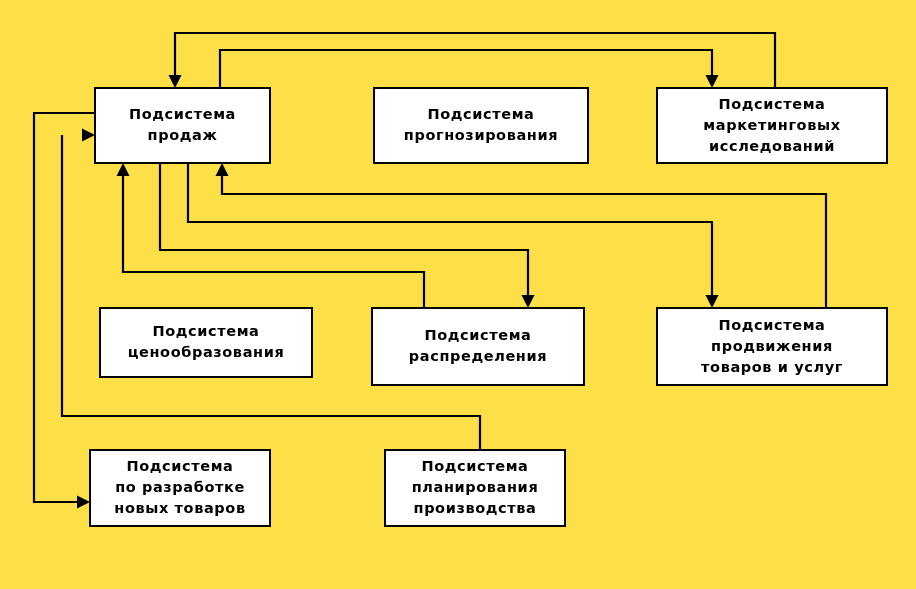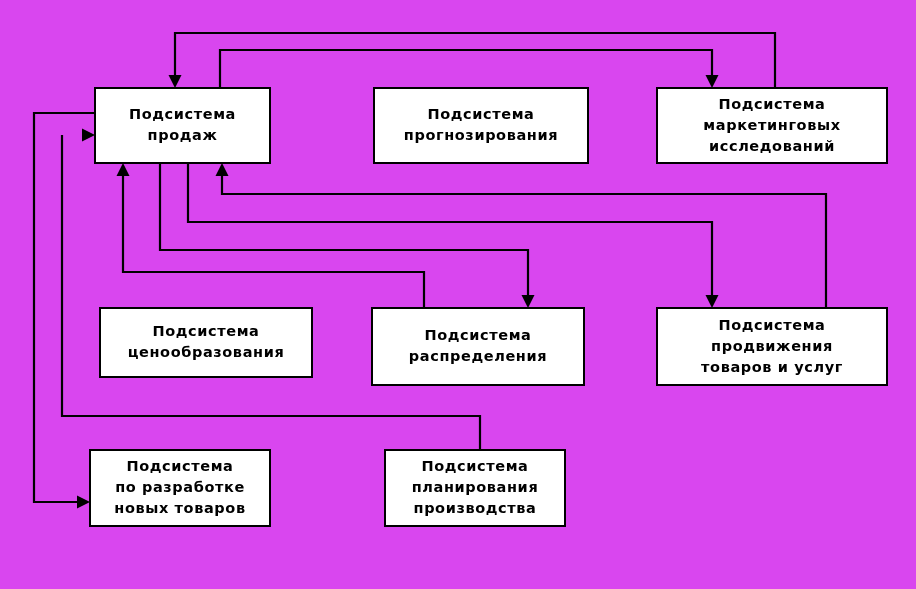--- a/index.html
+++ b/index.html
@@ -5,21 +5,21 @@
 <style>
   html, body {
     margin: 0;
     padding: 0;
     background: #ffffff;
   }
   #diagram-root {
     position: relative;
     width: 916px;
     height: 589px;
-    background: #d946ef;
+    background: #fde047;
     overflow: hidden;
     font-family: "DejaVu Sans", "Liberation Sans", sans-serif;
     text-align: center;
   }
   svg.diagram-canvas {
     position: absolute;
     left: 0;
     top: 0;
     width: 916px;
     height: 589px;

